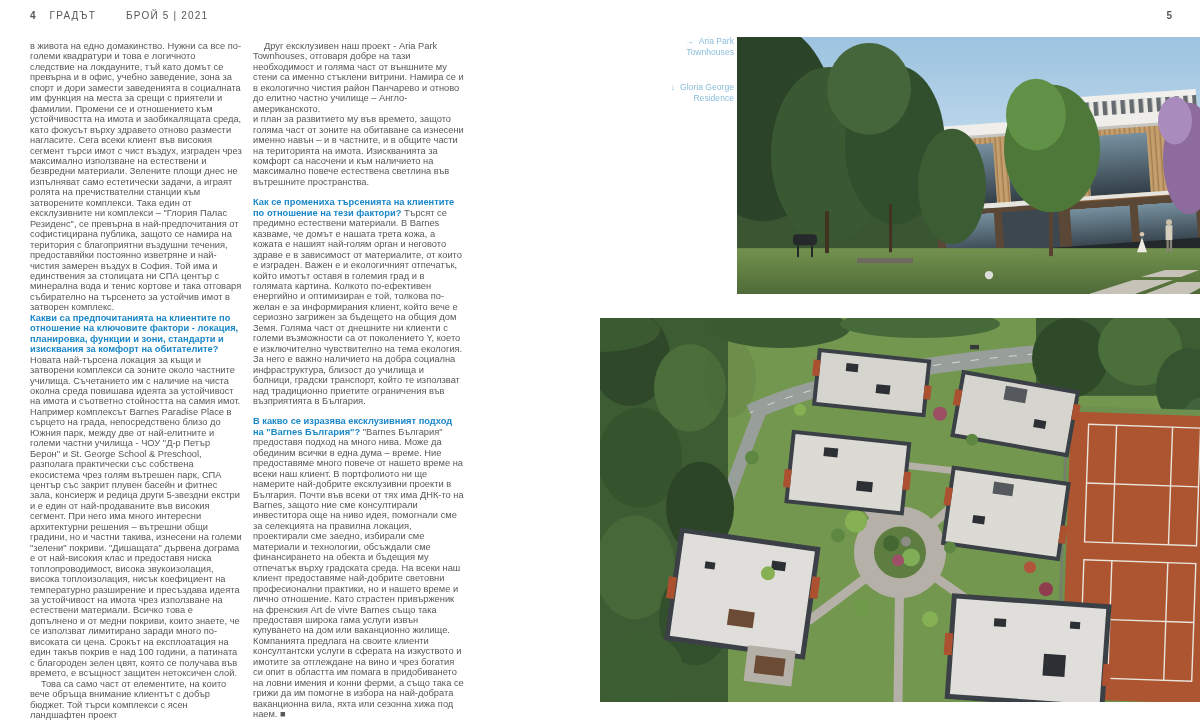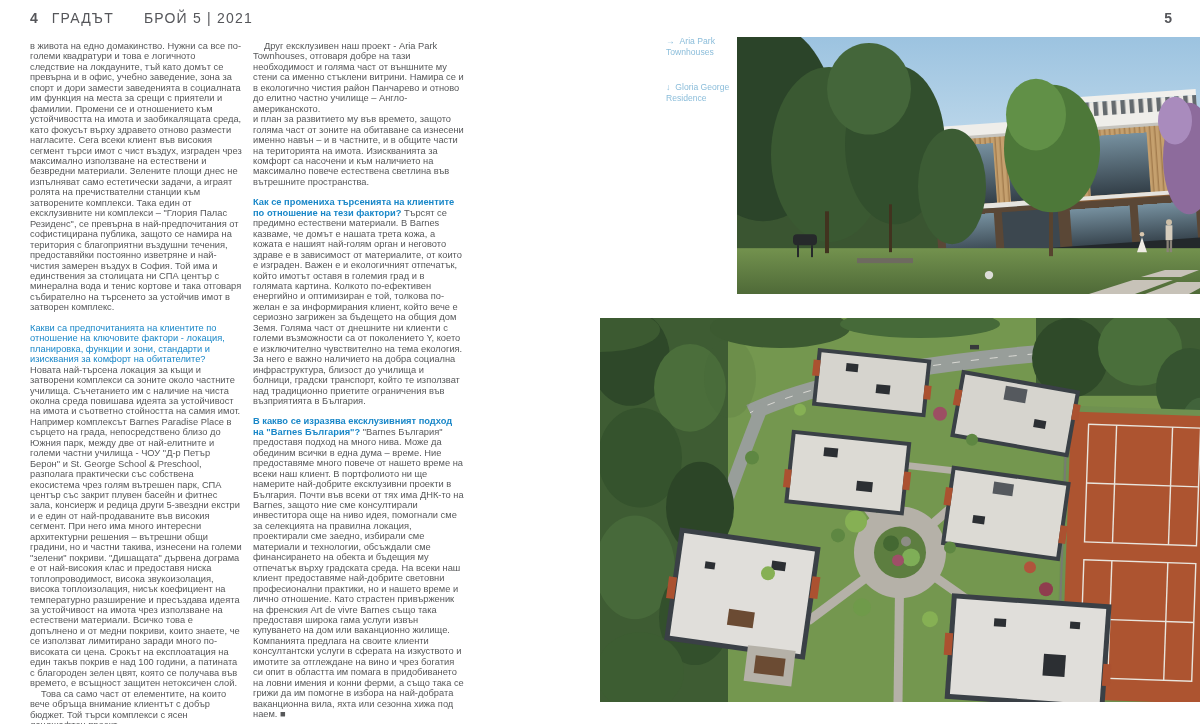--- a/index.html
+++ b/index.html
@@ -3,38 +3,38 @@
 <meta charset="utf-8">
 <style>
   html,body{margin:0;padding:0;}
   body{
     width:1200px;height:724px;position:relative;overflow:hidden;
     background:#ffffff;
     font-family:"Liberation Sans","DejaVu Sans",sans-serif;
     -webkit-font-smoothing:antialiased;
   }
   
-  .folio{position:absolute;top:10px;font-size:14px;color:#55565a;letter-spacing:1.2px;}
+  .folio{position:absolute;top:10px;font-size:10px;color:#55565a;letter-spacing:1.2px;}
   .folio-left{left:30px;}
   .folio-right{right:28px;}
   .folio b{font-weight:bold;letter-spacing:0;}
   .folio .mag{margin-left:14px;}
   .folio .issue{margin-left:30px;}
   
   .col{position:absolute;top:41px;width:212px;font-size:9.3px;line-height:10.45px;
        color:#57585a;text-align:left;}
   #col1{left:30px;}
   #col2{left:253px;}
   .block{margin:0;}
-  .block.h{color:#1987c8;font-weight:normal;margin-top:10px;}
+  .block.h{color:#1987c8;font-weight:bold;}
   .block.hp{margin-top:10px;}
   .block.p-indent{text-indent:11px;}
   .inline-head{color:#1987c8;font-weight:bold;}
   
-  .captions{position:absolute;left:666px;top:36px;width:86px;}
+  .captions{position:absolute;left:648px;top:36px;width:86px;text-align:right;}
   .caption{font-size:8.6px;line-height:11px;color:#8bbdda;margin-bottom:24px;}
   .caption .arr{margin-right:5px;}
   
   .photo-top{position:absolute;left:737px;top:37px;width:463px;height:257px;overflow:hidden;}
   .photo-bottom{position:absolute;left:600px;top:318px;width:600px;height:384px;overflow:hidden;}
   .photo-top svg,.photo-bottom svg{display:block;width:100%;height:100%;}
 </style>
 </head>
 <body>
 

